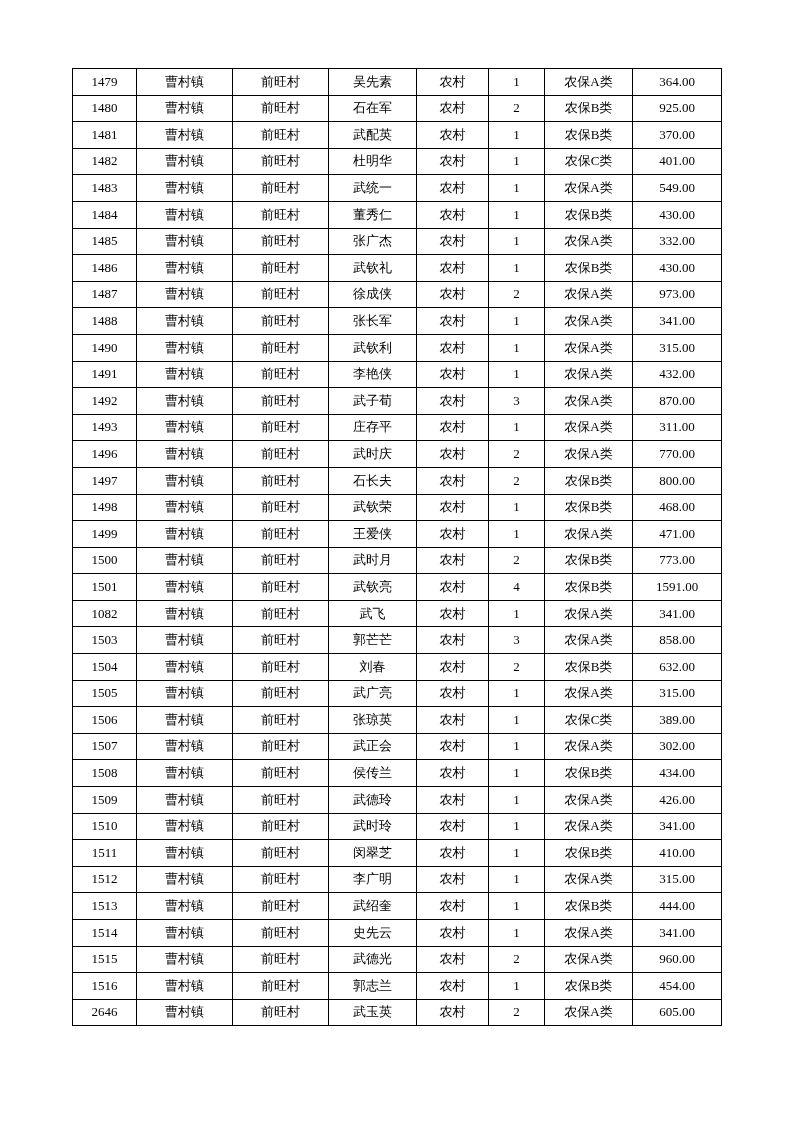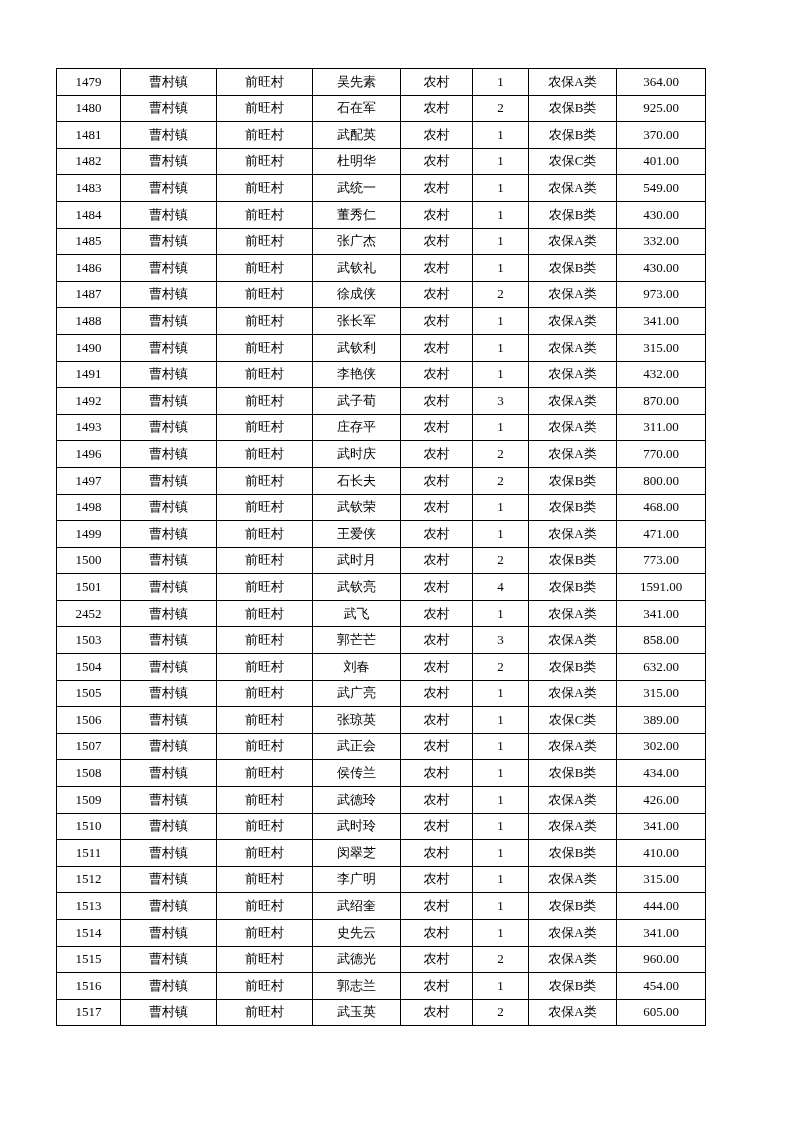--- a/index.html
+++ b/index.html
@@ -11,21 +11,21 @@
     width: 793px;
     height: 1122px;
     font-family: "Liberation Serif", "DejaVu Serif", serif;
     color: #000000;
   }
   .page {
     position: relative;
     width: 793px;
     height: 1122px;
     box-sizing: border-box;
-    padding: 68px 72px 0 56px;
+    padding: 68px 72px 0 72px;
   }
   table.data-table {
     border-collapse: collapse;
     width: 649px;
     table-layout: fixed;
   }
   table.data-table td {
     border: 1px solid #000000;
     height: 25.6px;
     text-align: center;
@@ -256,21 +256,21 @@
           <td>1501</td>
           <td>曹村镇</td>
           <td>前旺村</td>
           <td>武钦亮</td>
           <td>农村</td>
           <td>4</td>
           <td>农保B类</td>
           <td class="cell-amt">1591.00</td>
         </tr>
         <tr>
-          <td>2452</td>
+          <td>1082</td>
           <td>曹村镇</td>
           <td>前旺村</td>
           <td>武飞</td>
           <td>农村</td>
           <td>1</td>
           <td>农保A类</td>
           <td class="cell-amt">341.00</td>
         </tr>
         <tr>
           <td>1503</td>
@@ -406,21 +406,21 @@
           <td>1516</td>
           <td>曹村镇</td>
           <td>前旺村</td>
           <td>郭志兰</td>
           <td>农村</td>
           <td>1</td>
           <td>农保B类</td>
           <td class="cell-amt">454.00</td>
         </tr>
         <tr>
-          <td>1517</td>
+          <td>2646</td>
           <td>曹村镇</td>
           <td>前旺村</td>
           <td>武玉英</td>
           <td>农村</td>
           <td>2</td>
           <td>农保A类</td>
           <td class="cell-amt">605.00</td>
         </tr>
       </tbody>
   </table>

